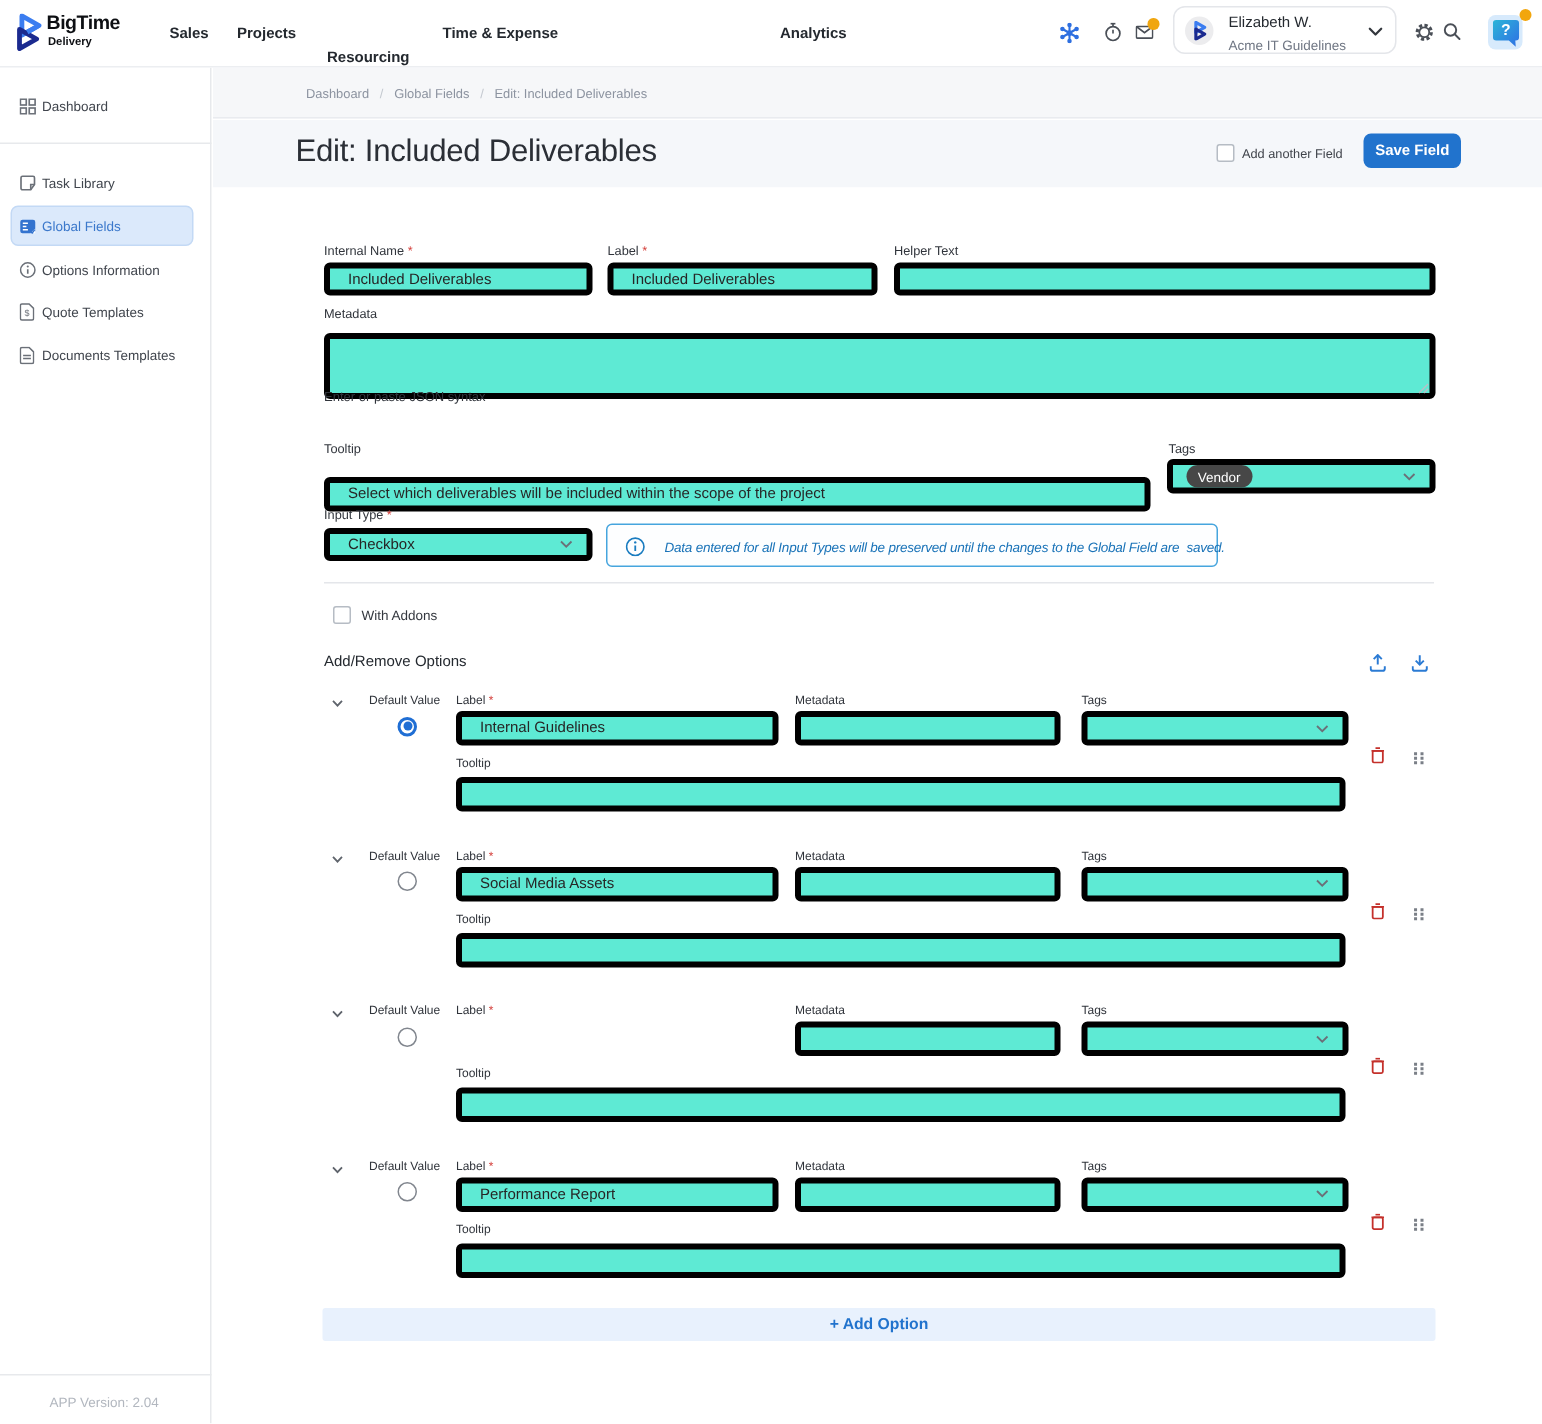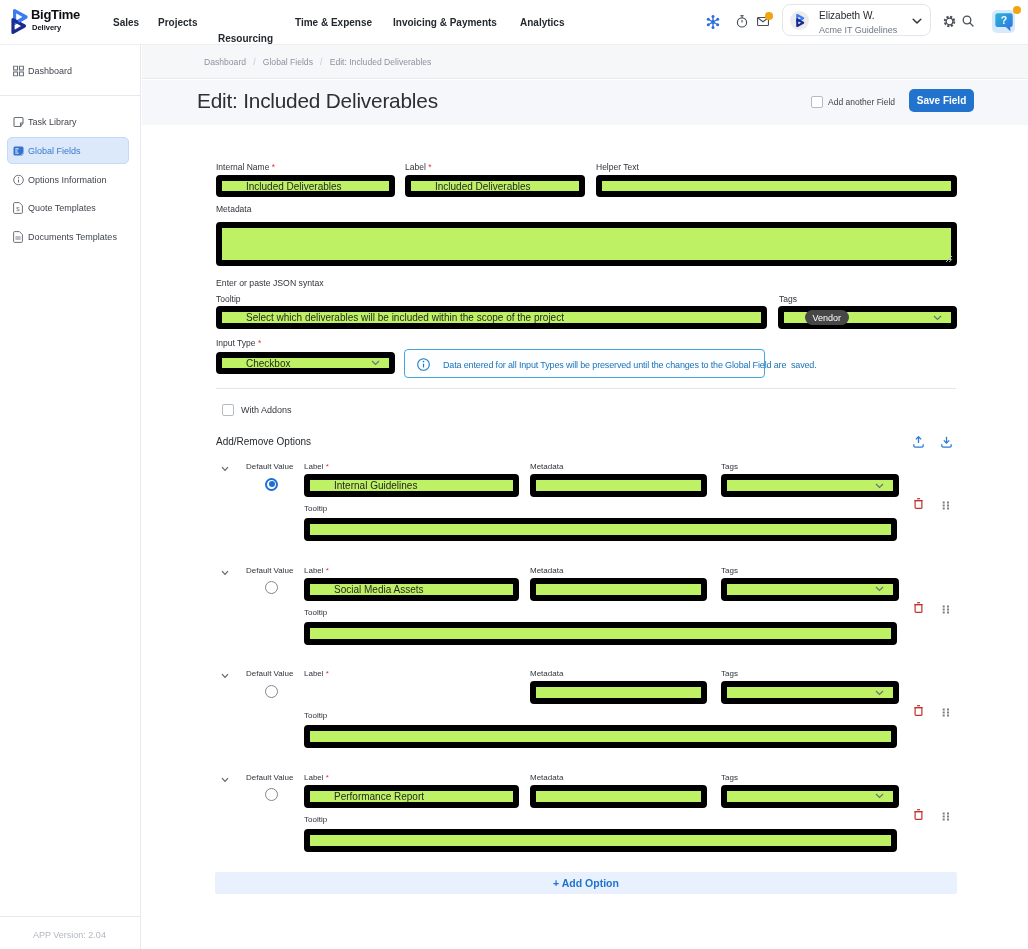--- a/index.html
+++ b/index.html
@@ -17,21 +17,21 @@
 .sideitem .txt { position:absolute; left:28px; top:50%; transform:translateY(-50%); font-size:9px; color:#40454d; }
 .sideitem svg { position:absolute; left:13px; top:50%; transform:translateY(-50%); }
 
 
 #crumbband { position:absolute; left:142px; top:45px; width:886px; height:34px; background:#f6f7f9; border-bottom:1px solid #e9ebef; }
 #titleband { position:absolute; left:142px; top:80px; width:886px; height:45px; background:#f5f7fa; }
 #content { position:absolute; left:142px; top:125px; width:886px; height:824px; background:#fff; }
 
 .lbl { position:absolute; font-size:8.5px; color:#30343b; }
 .lbl .req { color:#d43f3a; }
-.inp { position:absolute; border:6px solid #000000; border-radius:4px; background:#bef264; font-size:10px; color:#262626; padding-left:24px; display:flex; align-items:center; }
+.inp { position:absolute; border:4px solid #000000; border-radius:4px; background:#5eead4; font-size:10px; color:#262626; padding-left:12px; display:flex; align-items:center; }
 .sel-chev { position:absolute; right:9px; top:50%; transform:translateY(-50%); }
 .small { font-size:8.7px; color:#30343b; position:absolute; }
 
 .chk { position:absolute; width:12px; height:12px; border:1px solid #b6bcc4; border-radius:2px; background:#fff; }
 
 .optlbl { position:absolute; font-size:8px; color:#30343b; }
 </style>
 </head>
 <body>
 <div id="page">
@@ -43,21 +43,20 @@
     <path d="M2 10.6 L13.4 17 L2 23.4 Z" fill="none" stroke="#1b2a8f" stroke-width="3.2" stroke-linejoin="round"></path>
     <path d="M15 8 L7.2 12.4" stroke="#3b7df0" stroke-width="3.2" fill="none"></path>
   </svg>
   <div class="abs" style="left:31px;top:7px;font-size:13px;font-weight:bold;color:#0d0f13;letter-spacing:-0.3px;">BigTime</div>
   <div class="abs" style="left:32px;top:23px;font-size:7.5px;font-weight:bold;color:#0d0f13;">Delivery</div>
 
   <div class="nav" style="left:113px;">Sales</div>
   <div class="nav" style="left:158px;">Projects</div>
   <div class="nav" style="left:218px;margin-top:16px;">Resourcing</div>
   <div class="nav" style="left:295px;">Time &amp; Expense</div>
-  <div class="nav" style="left:393px;">Invoicing &amp; Payments</div>
   <div class="nav" style="left:520px;">Analytics</div>
 
   <svg class="abs" style="left:706px;top:15px;" width="14" height="14" viewBox="0 0 14 14">
     <g stroke="#2e6fe0" stroke-width="1.4" stroke-linecap="round">
       <line x1="7" y1="1" x2="7" y2="13"></line>
       <line x1="1.8" y1="4" x2="12.2" y2="10"></line>
       <line x1="1.8" y1="10" x2="12.2" y2="4"></line>
     </g>
     <g fill="#2e6fe0">
       <circle cx="7" cy="1.6" r="1.5"></circle>
@@ -207,39 +206,39 @@
   <div class="inp" style="left:454px;top:50px;width:361px;height:22px;"></div>
 
   <div class="lbl" style="left:74px;top:79px;">Metadata</div>
   <div class="inp" style="left:74px;top:97px;width:741px;height:44px;"></div>
   <svg class="abs" style="left:803px;top:130px;" width="8" height="8" viewBox="0 0 8 8">
         <g stroke="#b9bfc6" stroke-width="1">
           <line x1="1" y1="7" x2="7" y2="1"></line>
           <line x1="4.2" y1="7" x2="7" y2="4.2"></line>
         </g>
       </svg>
-  <div class="small" style="left:74px;top:153px;text-align:center;">Enter or paste JSON syntax</div>
+  <div class="small" style="left:74px;top:134px;text-align:center;">Enter or paste JSON syntax</div>
 
   <div class="lbl" style="left:74px;top:169px;">Tooltip</div>
   <div class="lbl" style="left:637px;top:169px;">Tags</div>
-  <div class="inp" style="left:74px;top:181px;width:551px;height:23px;text-align:right;">Select which deliverables will be included within the scope of the project</div>
+  <div class="inp" style="left:74px;top:193px;width:551px;height:23px;text-align:right;">Select which deliverables will be included within the scope of the project</div>
   <div class="inp" style="left:636px;top:181px;width:179px;height:23px;">
     <span style="display:inline-block;background:#474747;color:#fff;font-size:9px;border-radius:8px;padding:2.5px 7.5px;margin-left:-3px;">Vendor</span>
     <svg class="sel-chev" width="9" height="6" viewBox="0 0 9 6">
           <path d="M1 1 L4.5 4.5 L8 1" fill="none" stroke="#6b7078" stroke-width="1.2"></path>
         </svg>
   </div>
 
   <div class="lbl" style="left:74px;top:213px;">Input Type <span class="req">*</span></div>
   <div class="inp" style="left:74px;top:227px;width:179px;height:22px;">Checkbox
     <svg class="sel-chev" width="9" height="6" viewBox="0 0 9 6">
           <path d="M1 1 L4.5 4.5 L8 1" fill="none" stroke="#6b7078" stroke-width="1.2"></path>
         </svg>
   </div>
-  <div class="abs" style="left:262px;top:224px;width:361px;height:29px;border:1px solid #46a5de;border-radius:4px;background:#fdfeff;">
+  <div class="abs" style="left:262px;top:224px;width:408px;height:29px;border:1px solid #46a5de;border-radius:4px;background:#fdfeff;font-style:italic;">
     <svg class="abs" style="left:12px;top:8px;" width="13" height="13" viewBox="0 0 13 13">
           <circle cx="6.5" cy="6.5" r="5.8" fill="none" stroke="#1a7cc0" stroke-width="1.1"></circle>
           <line x1="6.5" y1="5.7" x2="6.5" y2="9.4" stroke="#1a7cc0" stroke-width="1.2"></line>
           <circle cx="6.5" cy="3.6" r="0.8" fill="#1a7cc0"></circle>
         </svg>
     <div class="abs" style="left:38px;top:10px;font-size:9px;color:#1a73b8;white-space:nowrap;letter-spacing:-0.15px;">Data entered for all Input Types will be preserved until the changes to the Global Field are&nbsp; saved.</div>
   </div>
 
   <div class="abs" style="left:74px;top:263px;width:740px;border-top:1px solid #e4e6ea;"></div>
 

